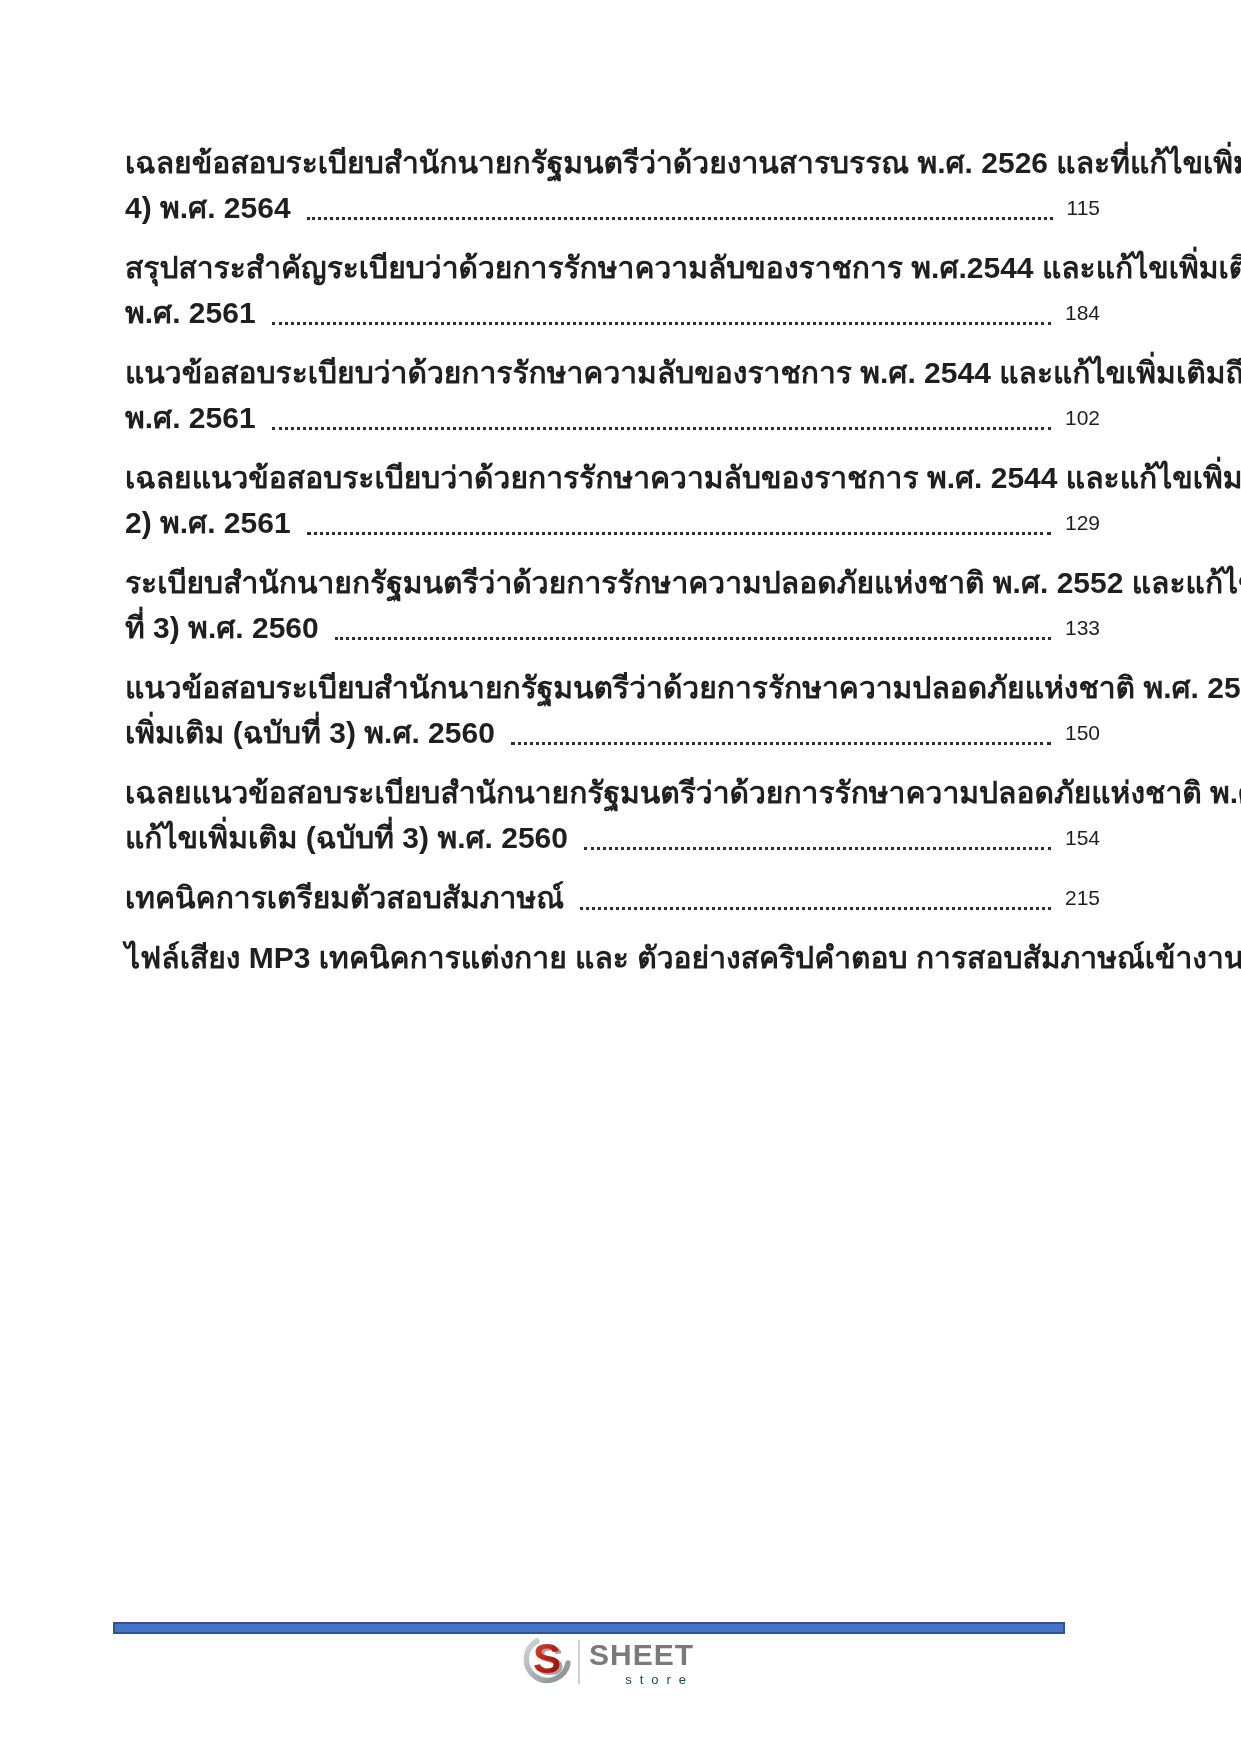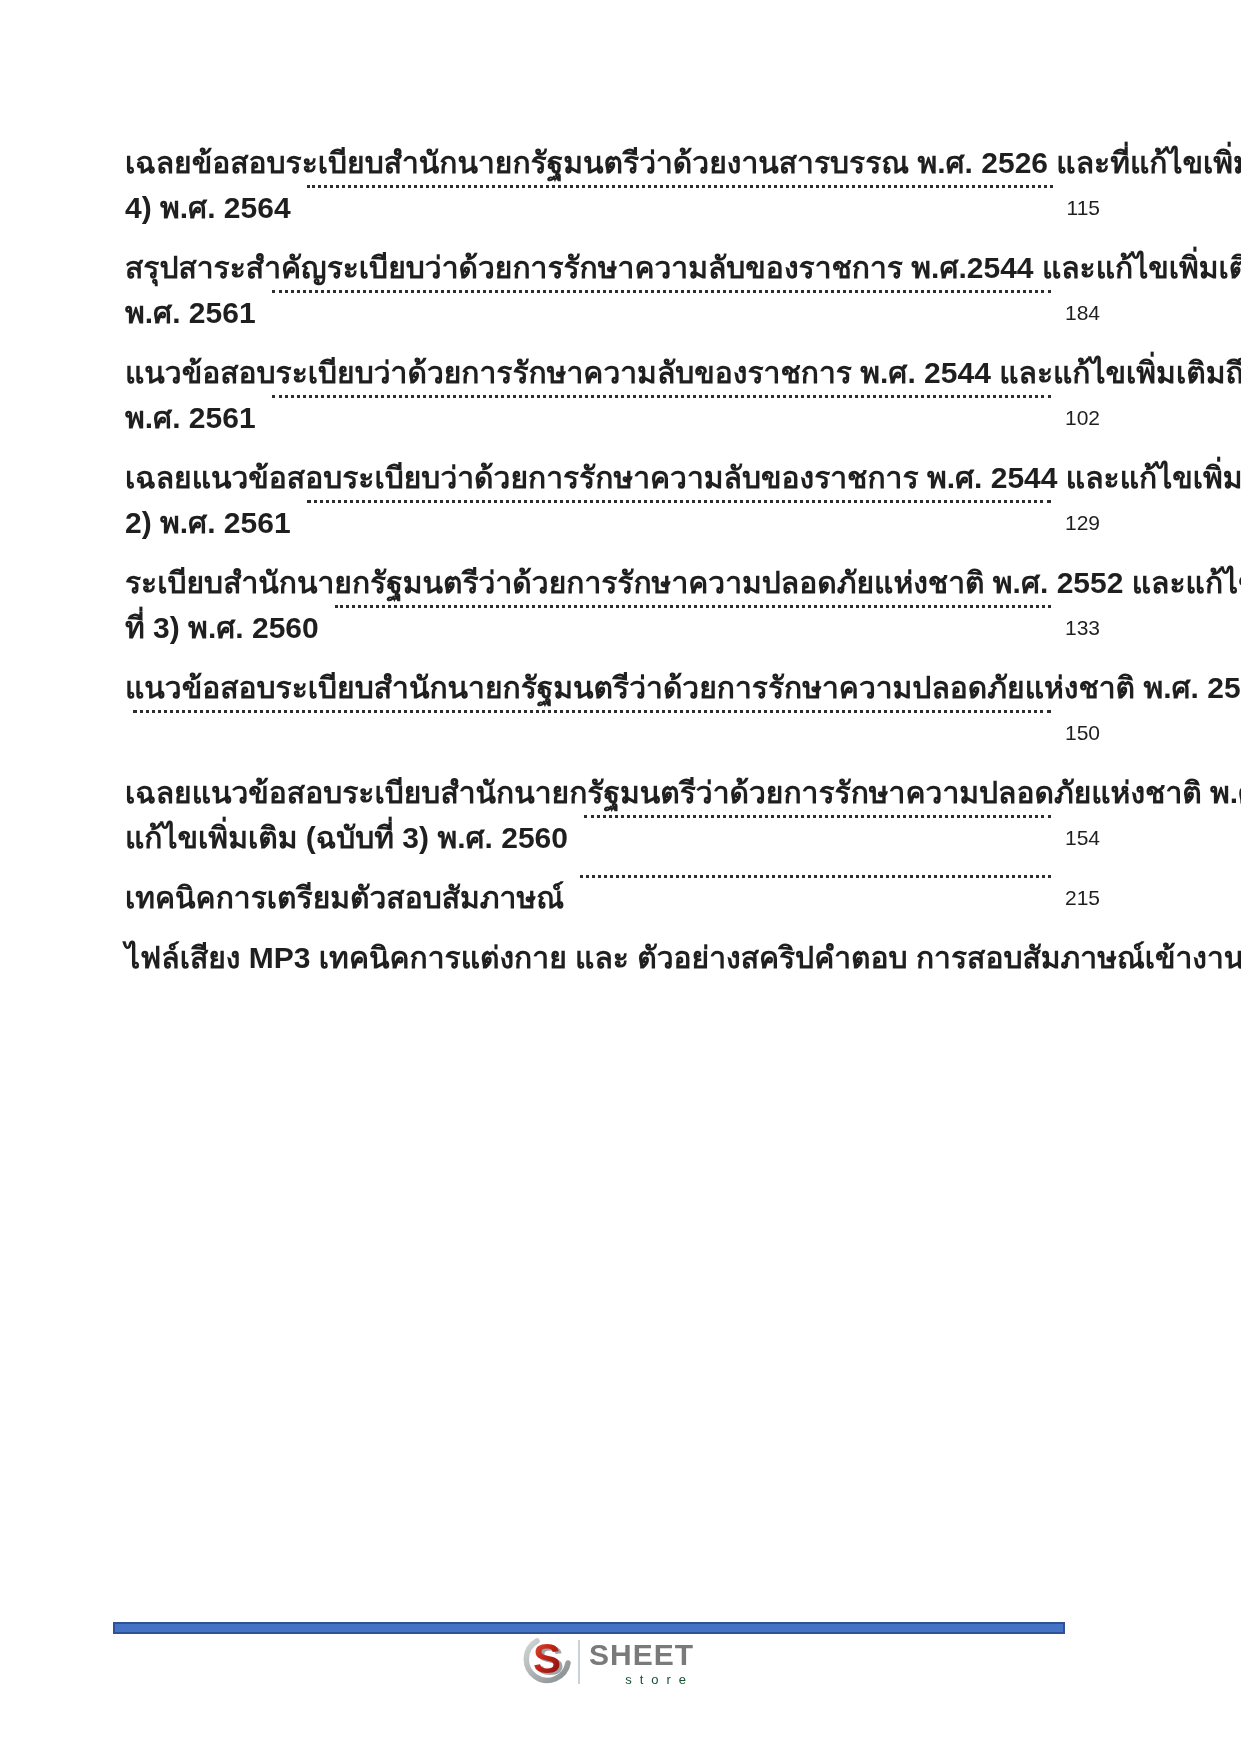--- a/index.html
+++ b/index.html
@@ -26,20 +26,21 @@
   }
   .entry { margin-bottom: 15px; }
   .tline {
     font-size: 30px;
     font-weight: 700;
     line-height: 45px;
     white-space: nowrap;
   }
   .tline.last {
     display: flex;
+    align-items: flex-end;
     gap: 8px;
   }
   .tline.last .ttext { flex: 0 0 auto; }
   .dots {
     flex: 1 1 auto;
     min-width: 20px;
     border-bottom: 3px dotted #2d2d2d;
     margin: 0 6px 10px 8px;
     height: 0;
   }
@@ -139,20 +140,21 @@
       <div class="tline last">
         <span class="ttext">ที่ 3) พ.ศ. 2560</span>
         <span class="dots"></span>
         <span class="pnum">133</span>
       </div>
     </div>
 
     <div class="entry">
       <div class="tline">แนวข้อสอบระเบียบสำนักนายกรัฐมนตรีว่าด้วยการรักษาความปลอดภัยแห่งชาติ พ.ศ. 2552 และแก้ไข</div>
       <div class="tline last">
+        <span class="ttext">เพิ่มเติม (ฉบับที่ 3) พ.ศ. 2560</span>
         <span class="dots"></span>
         <span class="pnum">150</span>
       </div>
     </div>
 
     <div class="entry">
       <div class="tline">เฉลยแนวข้อสอบระเบียบสำนักนายกรัฐมนตรีว่าด้วยการรักษาความปลอดภัยแห่งชาติ พ.ศ. 2552 และ</div>
       <div class="tline last">
         <span class="ttext">แก้ไขเพิ่มเติม (ฉบับที่ 3) พ.ศ. 2560</span>
         <span class="dots"></span>

